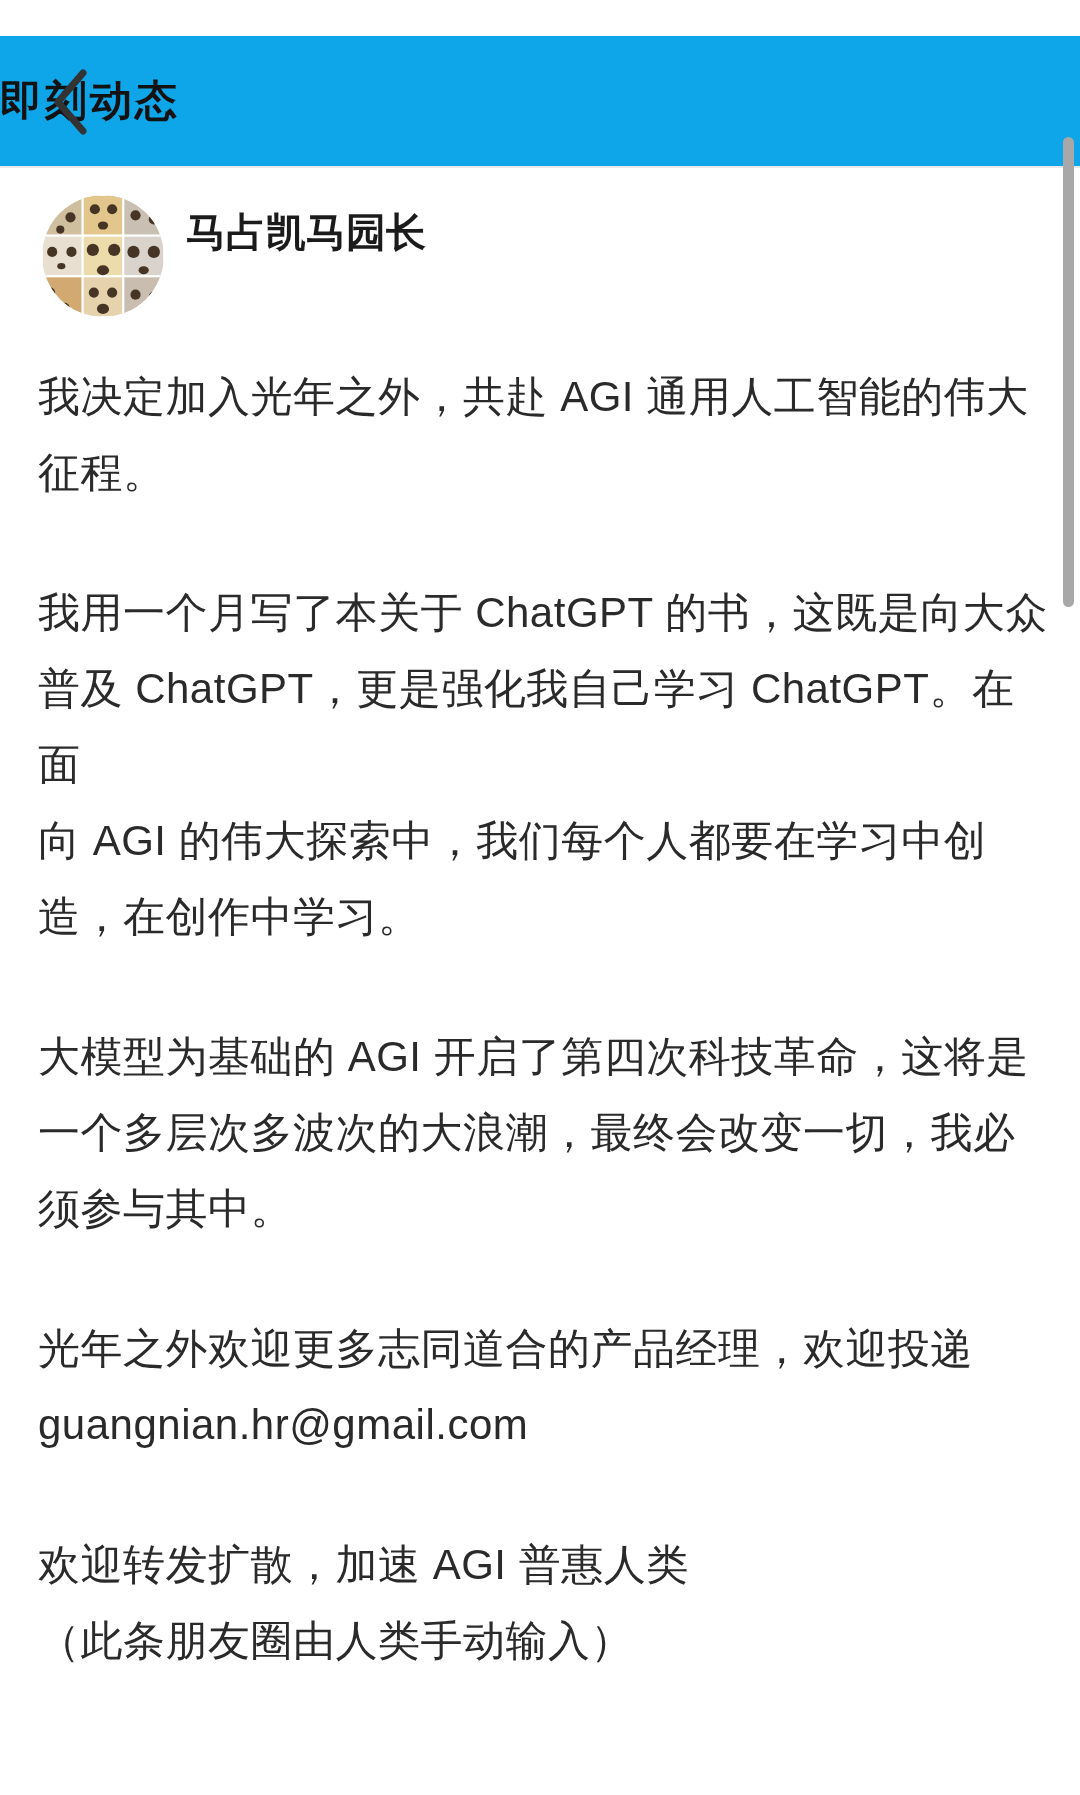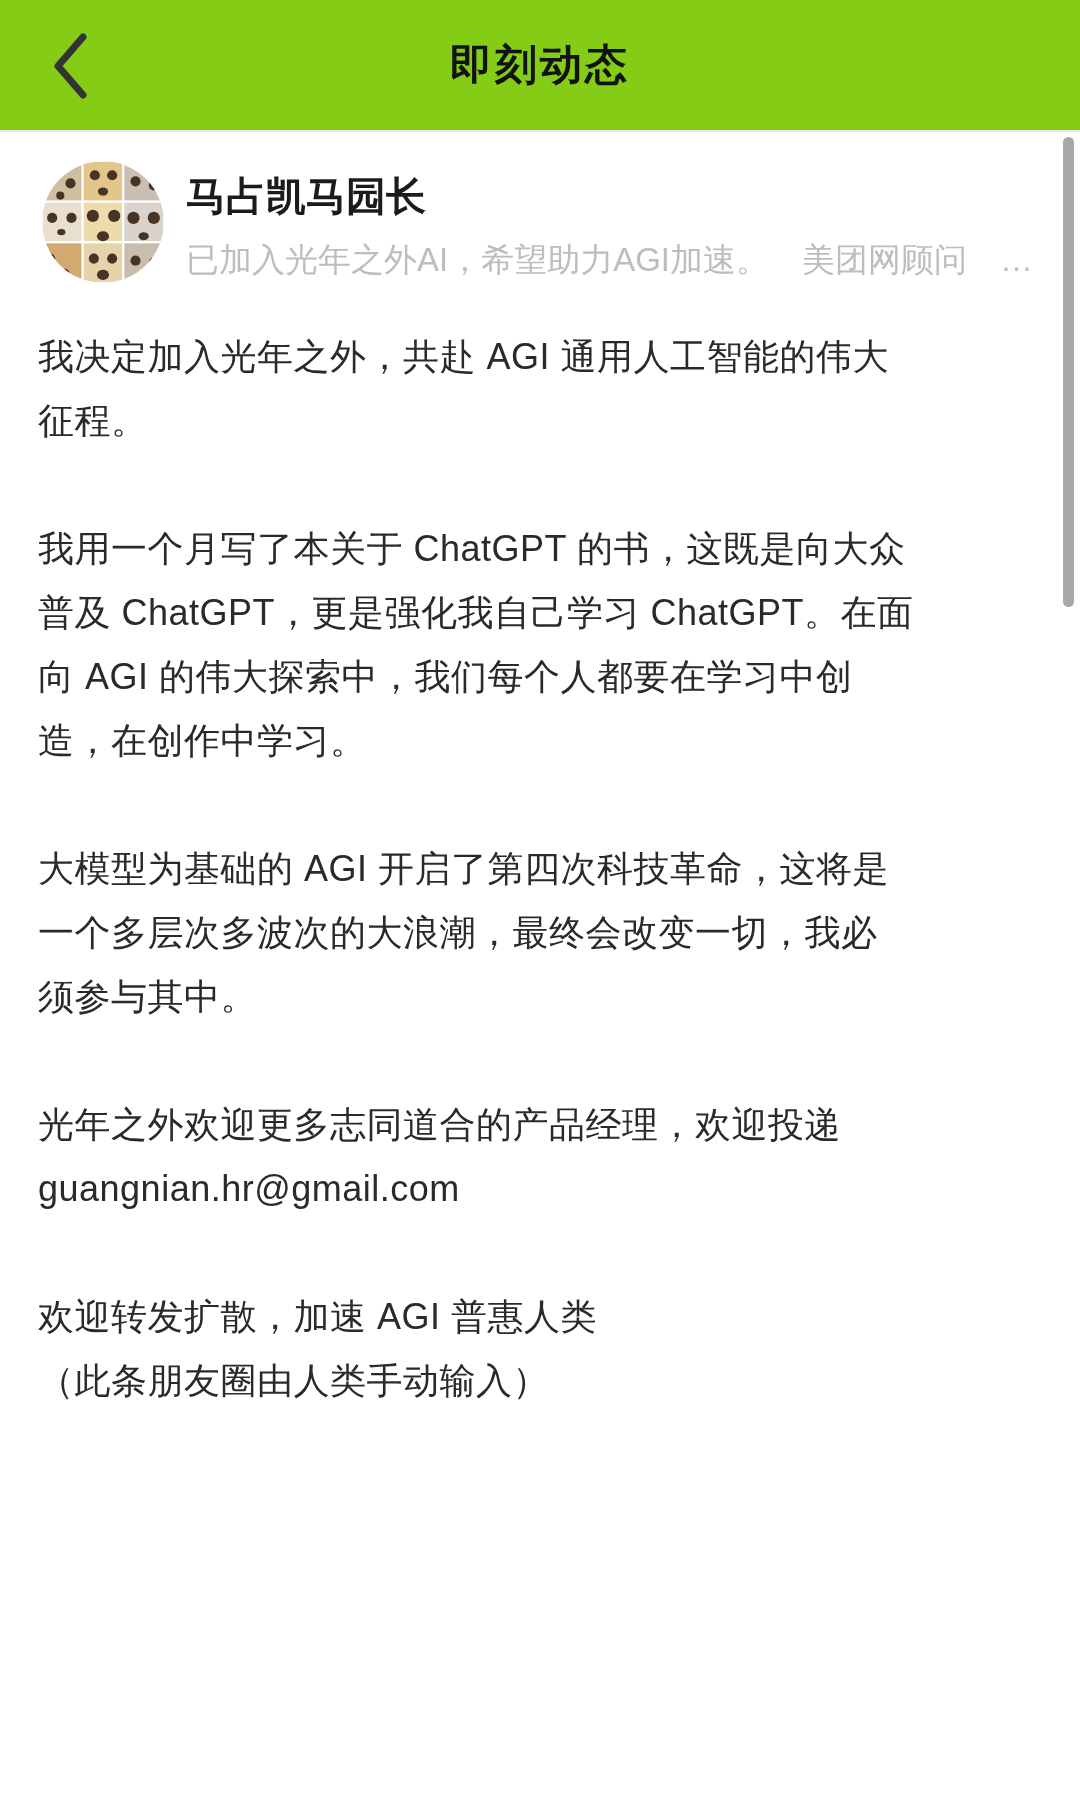--- a/index.html
+++ b/index.html
@@ -9,23 +9,24 @@
     font-family: "Liberation Sans", "DejaVu Sans", sans-serif;
     position: relative;
     overflow: hidden;
   }
   
   .header {
     height: 130px;
     border-bottom: 2px solid #e9e9e9;
     display: flex;
     align-items: center;
-    justify-content: center;
+    justify-content: flex-start;
     position: relative;
-    background: #84cc16;
+    background: #0ea5e9;
+    margin-top: 36px;
   }
   .back-btn {
     position: absolute;
     left: 42px; top: 28px;
     width: 56px; height: 76px;
     background: transparent;
     border: none;
     padding: 0;
     cursor: pointer;
     display: flex; align-items: center; justify-content: center;
@@ -41,21 +42,21 @@
     position: absolute;
     right: 6px; top: 137px;
     width: 11px; height: 470px;
     background: #a8a8a8;
     border-radius: 6px;
   }
   
   .main { padding: 0 30px 0 38px; }
   .user-row {
     display: flex;
-    align-items: flex-end;
+    align-items: flex-start;
     margin-top: 27px;
   }
   .avatar {
     width: 122px; height: 122px;
     border-radius: 50%;
     overflow: hidden;
     flex: none;
     margin-left: 4px;
     cursor: pointer;
   }
@@ -70,22 +71,22 @@
     margin-top: 14px;
     font-size: 33px;
     color: #bdbdbd;
     white-space: nowrap;
     overflow: hidden;
   }
   
   .post { margin-top: 42px; }
   .post p {
     margin: 0 0 64px 0;
-    font-size: 36px;
-    line-height: 64px;
+    font-size: 42px;
+    line-height: 76px;
     letter-spacing: 0.5px;
     color: #2a2a2a;
     white-space: pre-line;
   }
 </style>
 </head>
 <body>
 
 <div class="header">
   <button class="back-btn">
@@ -146,21 +147,20 @@
                 <ellipse cx="60" cy="112" rx="6" ry="5"></ellipse>
               <circle cx="92" cy="98" r="5"></circle>
                 <circle cx="110" cy="100" r="5"></circle>
             </g>
           </g>
         </svg>
       </span>
     </div>
     <div class="user-meta">
       <div class="user-name">马占凯马园长</div>
-      <div class="user-bio">已加入光年之外AI，希望助力AGI加速。　美团网顾问　…</div>
     </div>
   </div>
 
   <div class="post">
       <p>我决定加入光年之外，共赴 AGI 通用人工智能的伟大
 征程。</p>
       <p>我用一个月写了本关于 ChatGPT 的书，这既是向大众
 普及 ChatGPT，更是强化我自己学习 ChatGPT。在面
 向 AGI 的伟大探索中，我们每个人都要在学习中创
 造，在创作中学习。</p>

